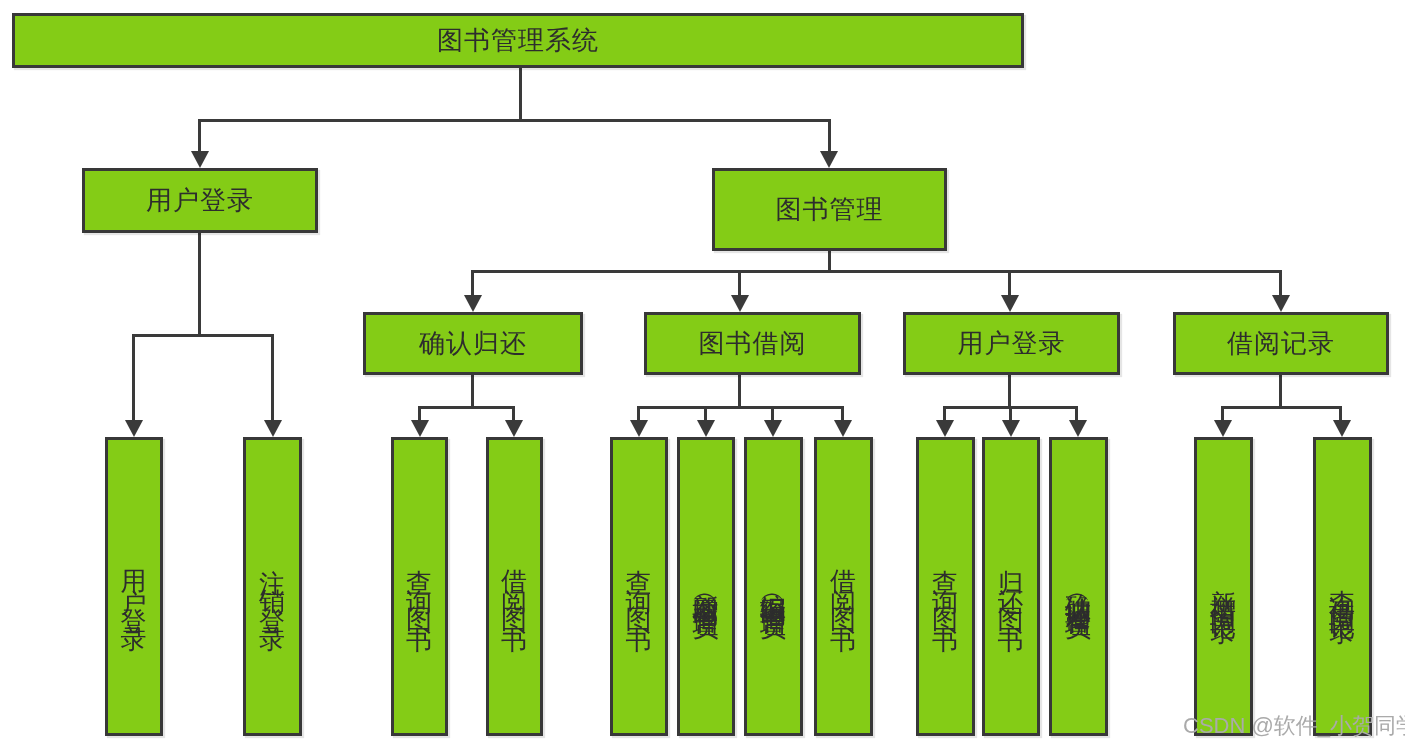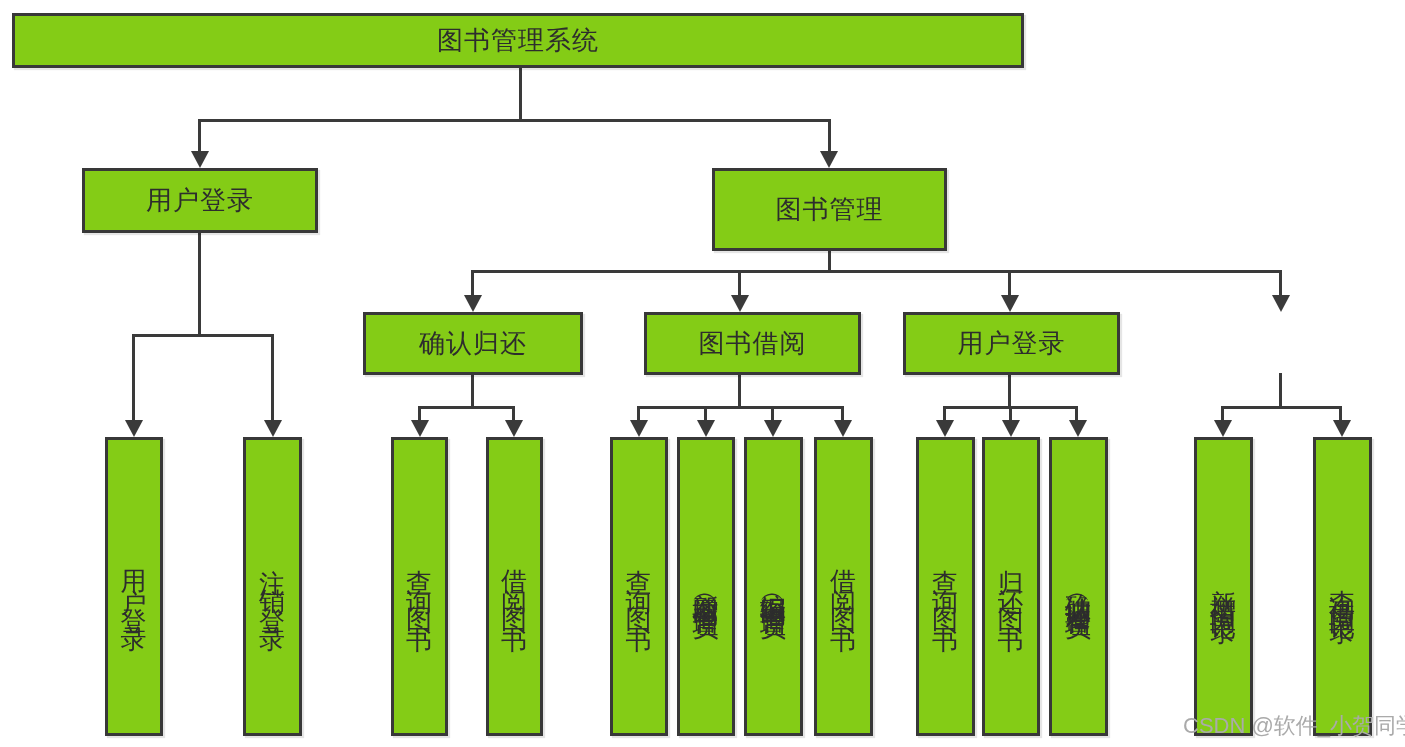--- a/index.html
+++ b/index.html
@@ -130,20 +130,23 @@
 
   <div class="box hbox" style="left:363px;top:312px;width:220px;height:63px">
     <span>确认归还</span>
   </div>
   <div class="box hbox" style="left:644px;top:312px;width:217px;height:63px">
     <span>图书借阅</span>
   </div>
   <div class="box hbox" style="left:903px;top:312px;width:217px;height:63px">
     <span>用户登录</span>
   </div>
+  <div class="box hbox" style="left:1173px;top:312px;width:216px;height:63px">
+    <span>借阅记录</span>
+  </div>
 
   <div class="box vbox" style="left:105px;top:437px;width:58px;height:299px">
     <span class="vtext ls-lg">用户登录</span>
   </div>
   <div class="box vbox" style="left:243px;top:437px;width:59px;height:299px">
     <span class="vtext ls-lg">注销登录</span>
   </div>
 
   <div class="box vbox" style="left:391px;top:437px;width:57px;height:299px">
     <span class="vtext ls-lg">查询图书</span>

